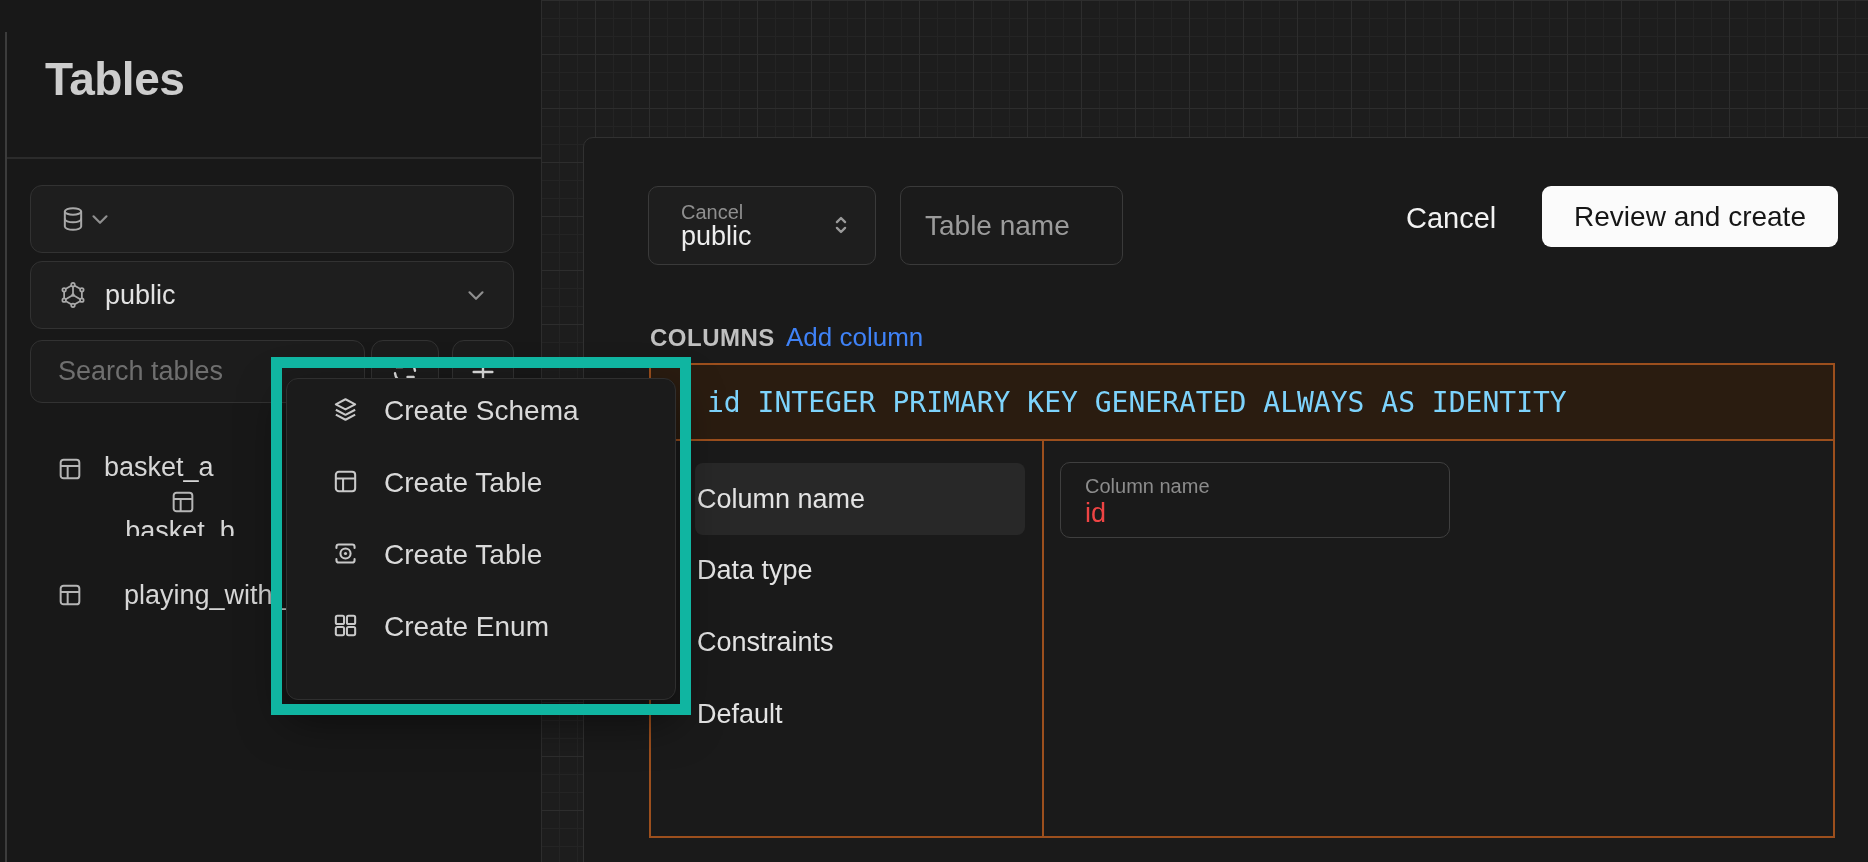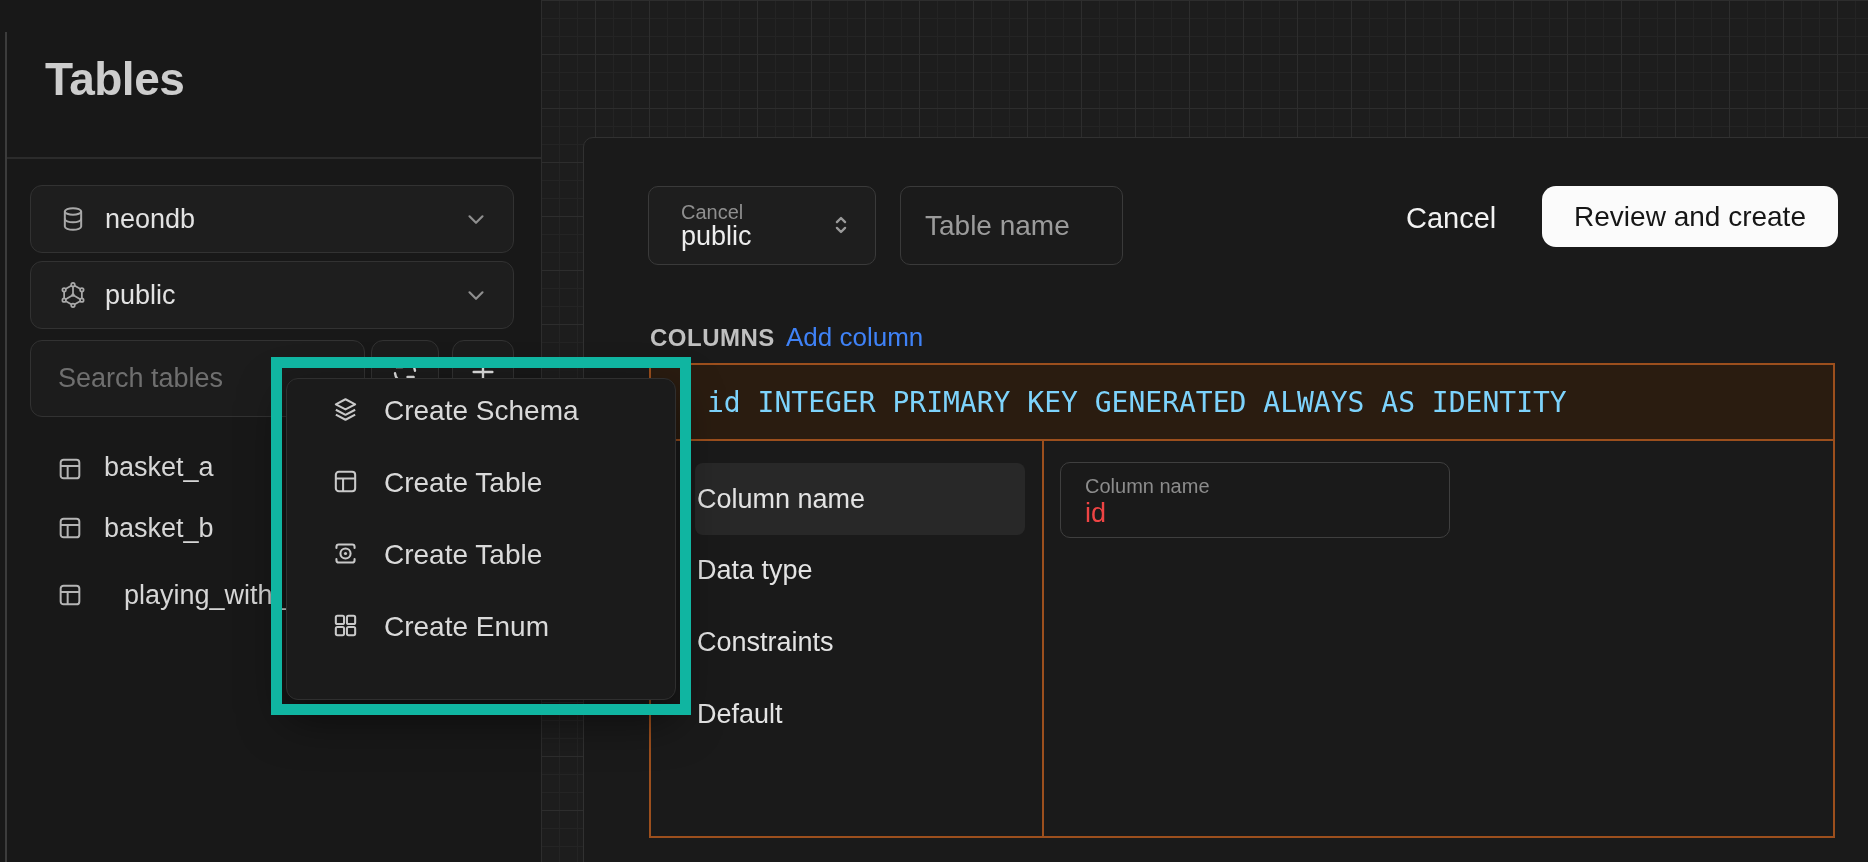--- a/index.html
+++ b/index.html
@@ -20,21 +20,21 @@
   .select-box{
     left:30px; width:484px; height:68px; background:#1e1e1e;
     border:1.5px solid #323232; border-radius:12px;
     display:flex; align-items:center; padding:0 24px 0 28px; cursor:pointer;
   }
   .select-box .sel-icon{ width:28px; height:28px; color:#a9a9a9; flex:0 0 auto; }
   .select-box .sel-label{ margin-left:18px; font-size:27px; color:#e2e2e2; flex:1; }
   .chev{ width:26px; height:26px; color:#8f8f8f; flex:0 0 auto; }
 
   .search-input{
-    left:30px; top:308px; width:335px; height:77px; background:#1c1c1c;
+    left:30px; top:308px; width:335px; height:63px; background:#1c1c1c;
     border:1.5px solid #323232; border-radius:12px; color:#22c55e;
     font-size:27px; padding:0 20px 0 27px; outline:none;
     font-family:"Liberation Sans","DejaVu Sans",sans-serif;
   }
   .search-input::placeholder{ color:#6f6f6f; }
   .sq-btn{
     top:308px; height:63px; background:#1c1c1c; border:1.5px solid #323232;
     border-radius:12px; display:flex; align-items:center; justify-content:center;
     color:#e0e0e0; cursor:pointer;
   }
@@ -78,21 +78,21 @@
   }
   .tablename-input::placeholder{ color:#9b9b9b; }
 
   .cancel-btn{
     left:1388px; top:192px; height:52px; padding:0 18px; z-index:3;
     background:transparent; border:none; color:#f2f2f2; font-size:29px; font-weight:500; cursor:pointer;
     font-family:"Liberation Sans","DejaVu Sans",sans-serif;
   }
   .review-btn{
     left:1542px; top:186px; width:296px; height:61px; z-index:3;
-    background:#fbfbfb; border:none; border-radius:14px; color:#161616;
+    background:#fbfbfb; border:none; border-radius:9px; color:#161616;
     font-size:28px; font-weight:500; cursor:pointer;
     font-family:"Liberation Sans","DejaVu Sans",sans-serif;
   }
 
   .columns-label{ left:650px; top:324px; font-size:24px; font-weight:700; color:#c0c0c0; letter-spacing:0.5px; z-index:3; }
   .addcol-link{ left:786px; top:322px; font-size:26px; color:#3f82f6; z-index:3; cursor:pointer; }
 
   .editor{
     left:649px; top:363px; width:1186px; height:475px; z-index:3;
     border:2px solid #9c4f1d;
@@ -156,21 +156,20 @@
     <div class="abs win-edge"></div>
     <div class="abs sidebar-title">Tables</div>
     <div class="abs sidebar-divider"></div>
 
     <div class="abs select-box" style="top:153px;">
       <svg class="sel-icon" viewBox="0 0 24 24" fill="none" stroke="currentColor" stroke-width="1.7" stroke-linecap="round">
         <ellipse cx="12" cy="5.5" rx="7" ry="2.8"></ellipse>
         <path d="M5 5.5v6.5c0 1.55 3.13 2.8 7 2.8s7-1.25 7-2.8V5.5"></path>
         <path d="M5 12v6.5c0 1.55 3.13 2.8 7 2.8s7-1.25 7-2.8V12"></path>
       </svg>
-      <span class="sel-label">neondb</span>
       <svg class="chev" viewBox="0 0 24 24" fill="none" stroke="currentColor" stroke-width="2" stroke-linecap="round" stroke-linejoin="round">
           <path d="M6 9.5l6 6 6-6"></path>
         </svg>
     </div>
 
     <div class="abs select-box" style="top:229px;">
       <svg class="sel-icon" viewBox="0 0 24 24" fill="none" stroke="currentColor" stroke-width="1.5" stroke-linejoin="round">
         <polygon points="12,3.2 19.6,7.6 19.6,16.4 12,20.8 4.4,16.4 4.4,7.6"></polygon>
         <circle cx="12" cy="3.2" r="1.5" fill="#181818"></circle>
           <circle cx="19.6" cy="7.6" r="1.5" fill="#181818"></circle>
@@ -202,21 +201,21 @@
         </svg>
     </div>
 
     <div class="abs table-row" style="top:403px;align-items:flex-end;">
       <svg class="t-icon" viewBox="0 0 24 24" fill="none" stroke="currentColor" stroke-width="1.7" stroke-linejoin="round">
         <rect x="4" y="4" width="16" height="16" rx="2.5"></rect>
           <path d="M4 9.5h16M10 9.5V20"></path>
       </svg>
       <span class="t-name">basket_a</span>
     </div>
-    <div class="abs table-row" style="top:472px;">
+    <div class="abs table-row" style="top:456px;flex-direction:column;">
       <svg class="t-icon" viewBox="0 0 24 24" fill="none" stroke="currentColor" stroke-width="1.7" stroke-linejoin="round">
         <rect x="4" y="4" width="16" height="16" rx="2.5"></rect>
           <path d="M4 9.5h16M10 9.5V20"></path>
       </svg>
       <span class="t-name">basket_b</span>
     </div>
     <div class="abs table-row" style="top:539px;gap:20px;">
       <svg class="t-icon" viewBox="0 0 24 24" fill="none" stroke="currentColor" stroke-width="1.7" stroke-linejoin="round">
         <rect x="4" y="4" width="16" height="16" rx="2.5"></rect>
           <path d="M4 9.5h16M10 9.5V20"></path>

